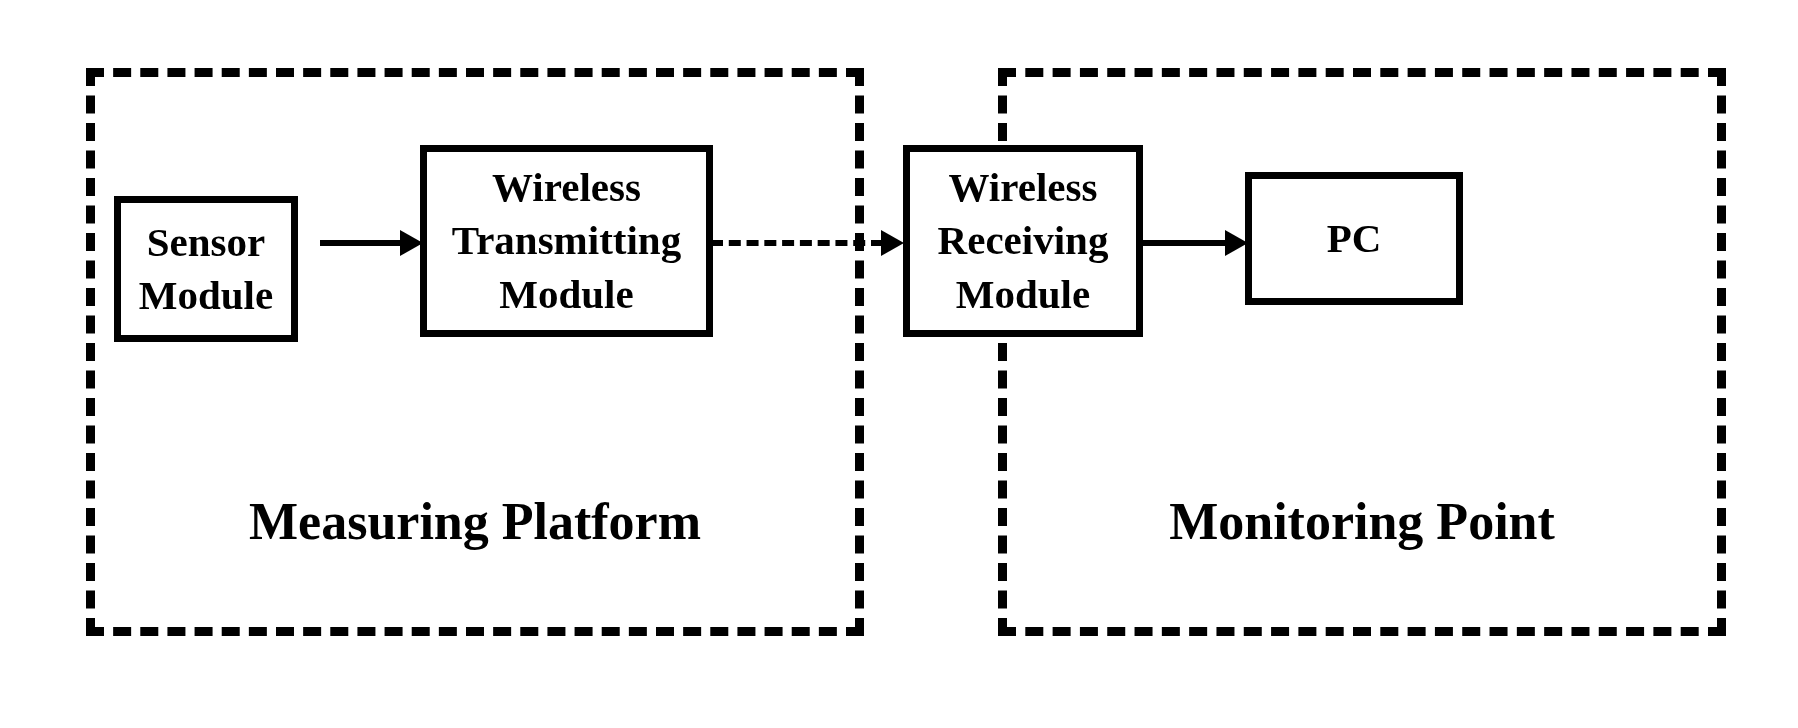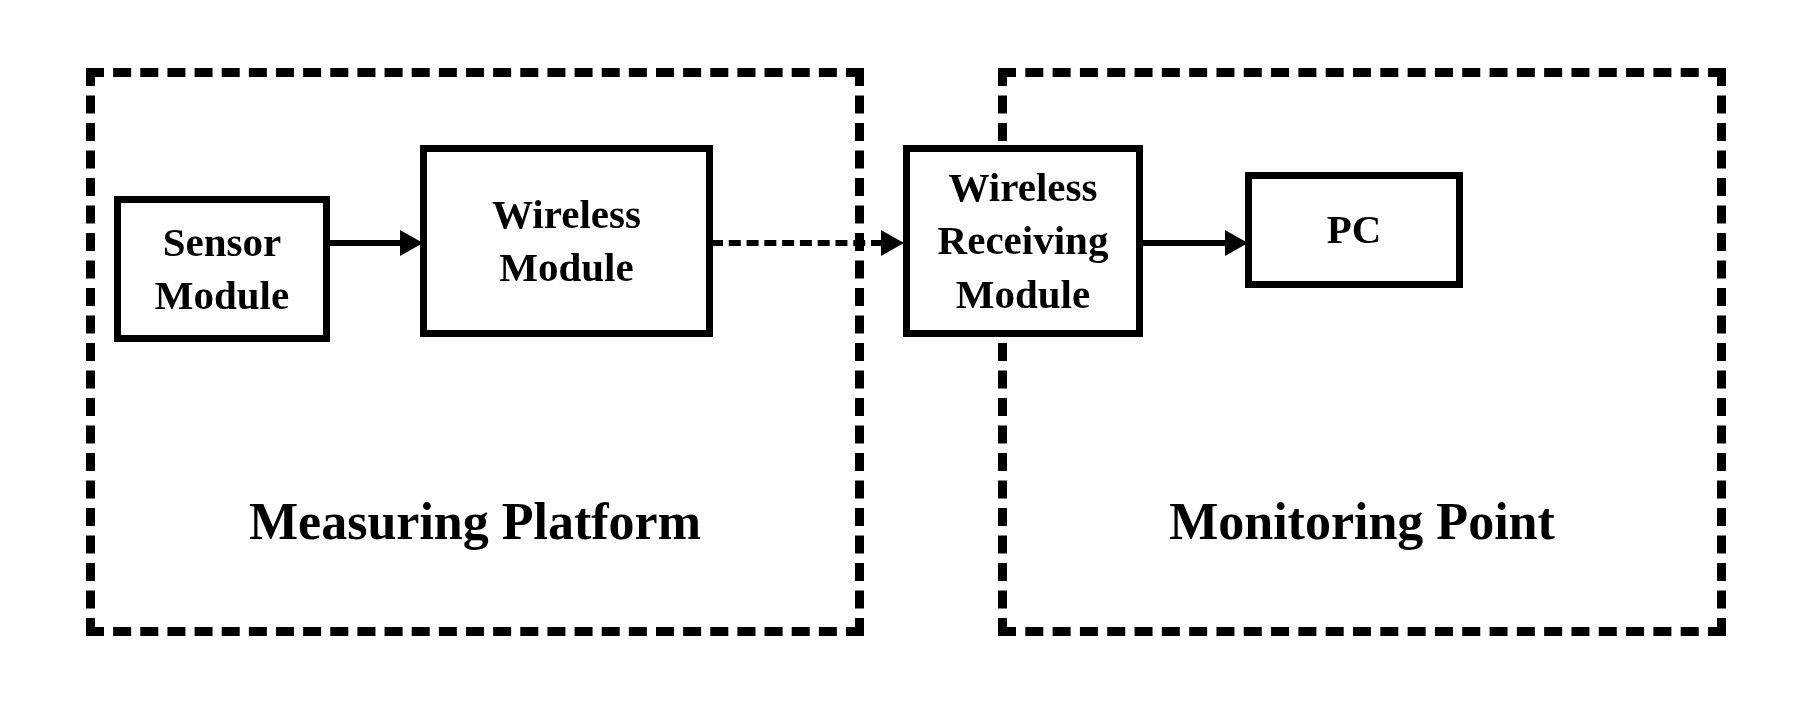--- a/index.html
+++ b/index.html
@@ -70,40 +70,40 @@
     font-weight: bold;
     font-size: 41px;
     line-height: 1.30;
     color: #000000;
     padding: 2px 6px;
     z-index: 4;
   }
   #node-sensor-module {
     left: 114px;
     top: 196px;
-    width: 216px;
+    width: 184px;
     height: 146px;
   }
   #node-wireless-transmitting-module {
     left: 420px;
     top: 145px;
     width: 293px;
     height: 192px;
   }
   #node-wireless-receiving-module {
     left: 903px;
     top: 145px;
     width: 240px;
     height: 192px;
   }
   #node-pc-machine {
     left: 1245px;
     top: 172px;
     width: 218px;
-    height: 116px;
+    height: 133px;
   }
 
   
   .connector {
     position: absolute;
     height: 30px;
     z-index: 3;
   }
   .connector .shaft {
     position: absolute;
@@ -163,20 +163,21 @@
   <div id="node-sensor-module" class="node">
     <div>
       <span class="node-line">Sensor</span>
       <span class="node-line">Module</span>
     </div>
   </div>
 
   <div id="node-wireless-transmitting-module" class="node">
     <div>
       <span class="node-line">Wireless</span>
+      <span class="node-line">Transmitting</span>
       <span class="node-line">Module</span>
     </div>
   </div>
 
   <div id="node-wireless-receiving-module" class="node">
     <div>
       <span class="node-line">Wireless</span>
       <span class="node-line">Receiving</span>
       <span class="node-line">Module</span>
     </div>

